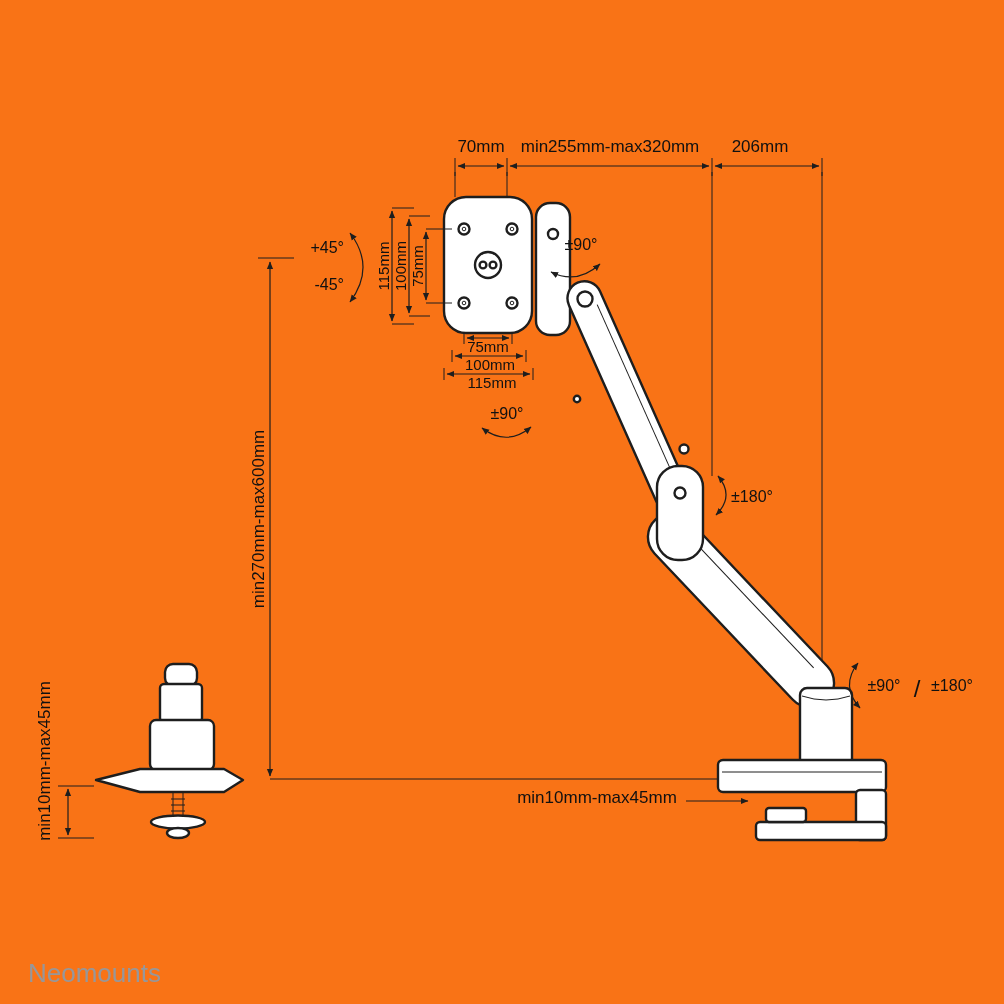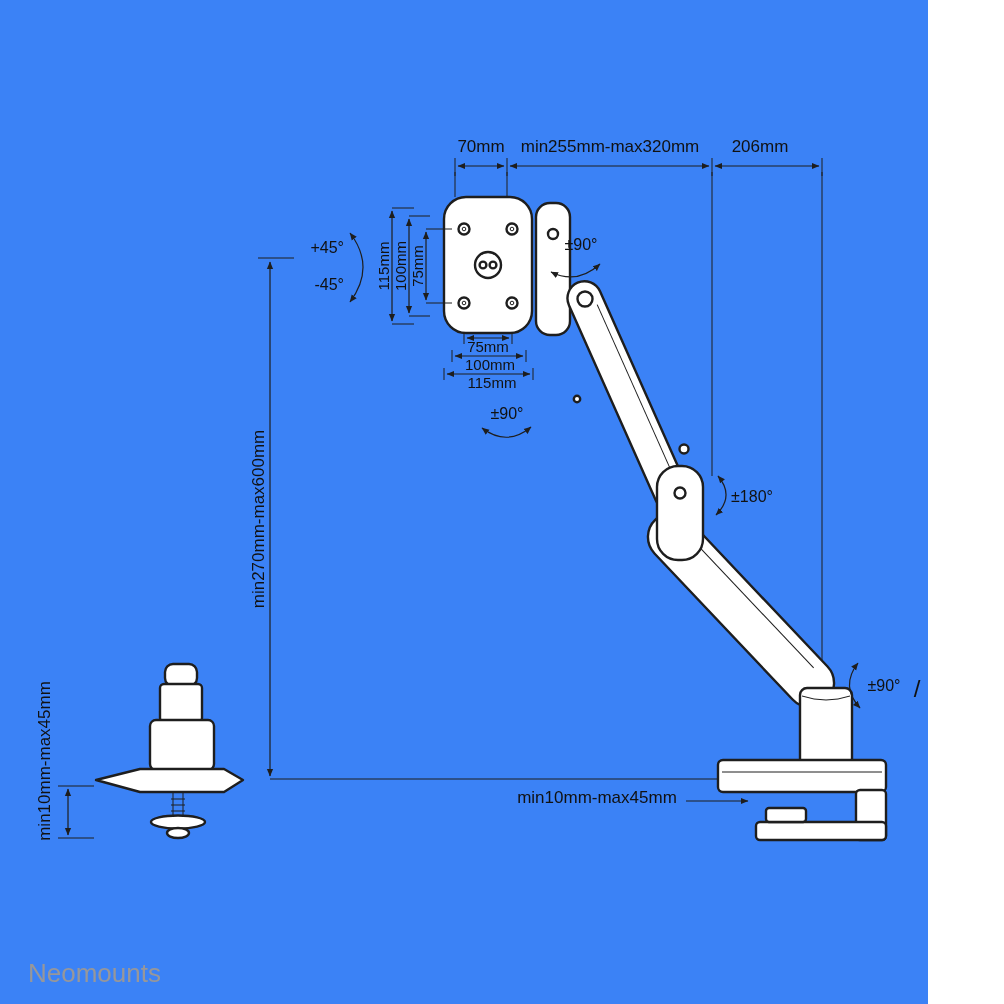--- a/index.html
+++ b/index.html
@@ -1,16 +1,16 @@
 <!DOCTYPE html>
 <html><head>
 <meta charset="utf-8">
 <style>
   html,body{margin:0;padding:0;background:#ffffff;}
-  .stage{position:relative;width:928px;height:1004px;background:#3b82f6;overflow:hidden;}
+  .stage{position:relative;width:1004px;height:1004px;background:#f97316;overflow:hidden;}
   svg{position:absolute;left:0;top:0;}
   .outline{fill:#fff;stroke:#1e1e1e;stroke-width:2.4;stroke-linejoin:round;stroke-linecap:round;}
   .thin{fill:none;stroke:#1e1e1e;stroke-width:1;}
   .dim{fill:none;stroke:#1e1e1e;stroke-width:1.2;}
   .lbl{font-family:"Liberation Sans",sans-serif;font-size:17px;fill:#111;}
   .lbl-sm{font-family:"Liberation Sans",sans-serif;font-size:15px;fill:#111;}
   .lbl-rot{font-family:"Liberation Sans",sans-serif;font-size:16px;fill:#111;}
   .slash{font-family:"Liberation Sans",sans-serif;font-size:24px;fill:#111;}
   .brand{font-family:"Liberation Sans",sans-serif;font-size:26px;fill:#97979a;}
 </style>

